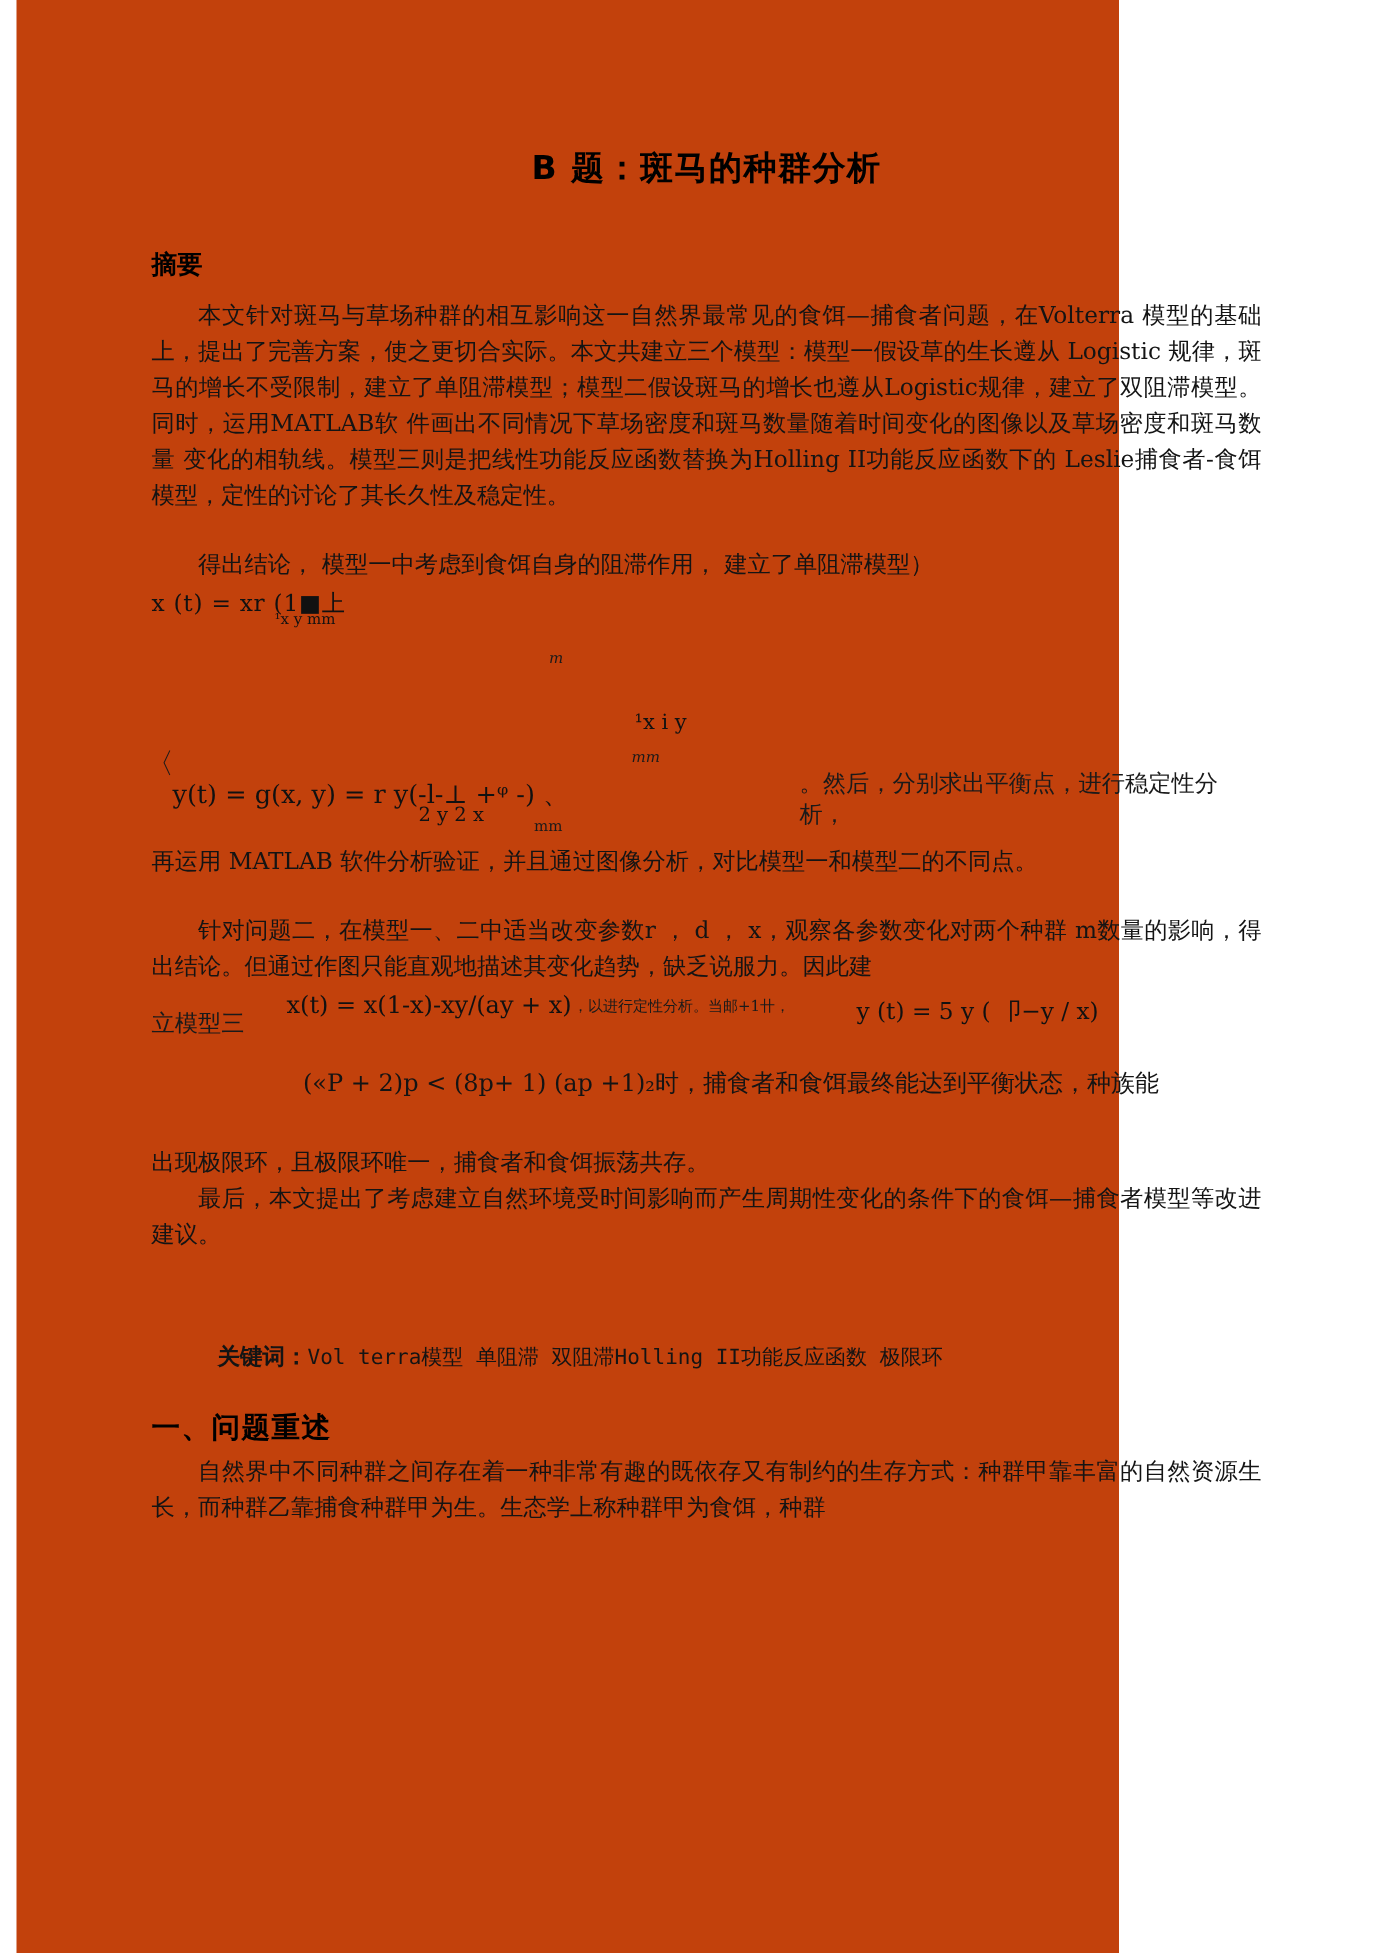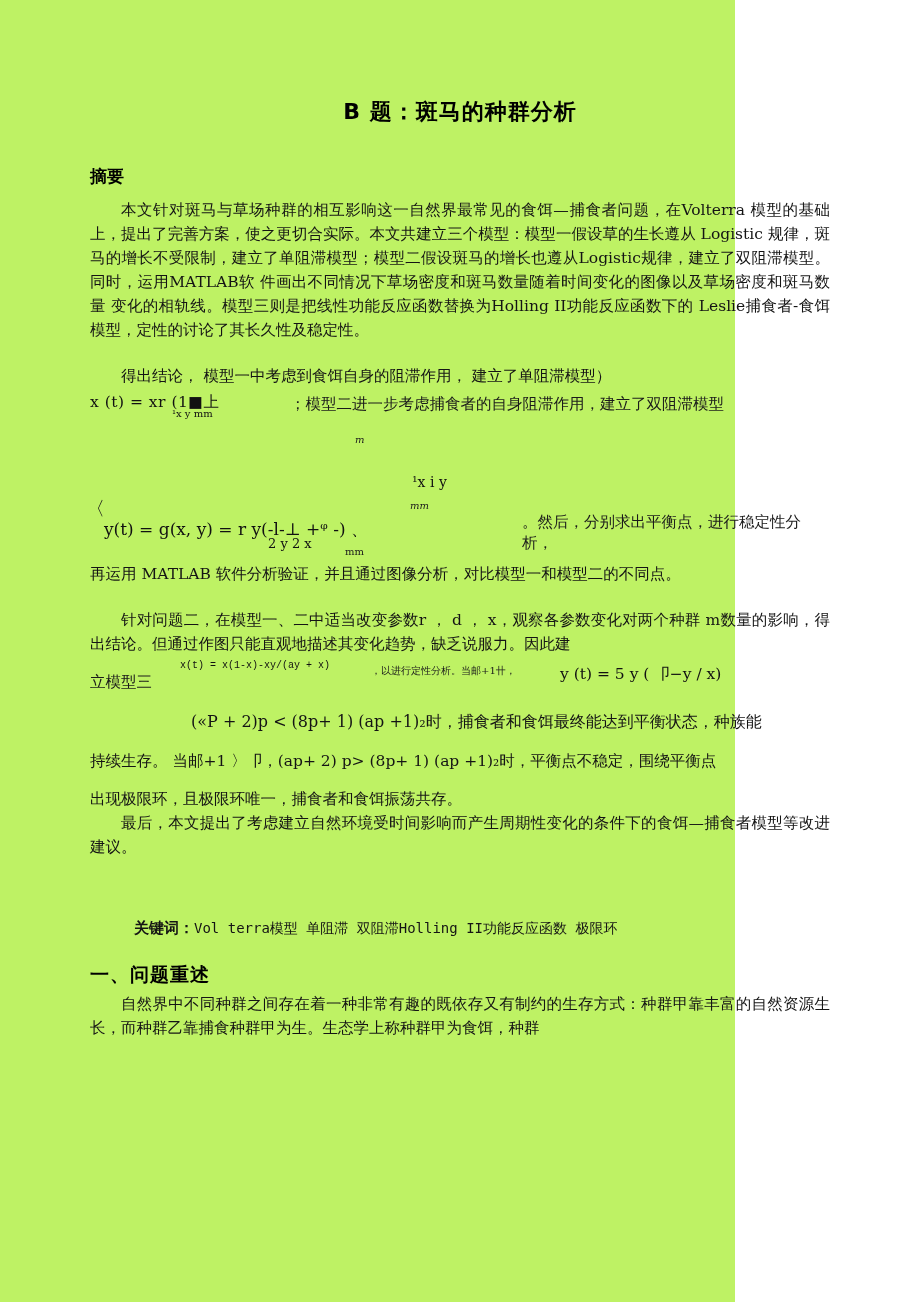--- a/index.html
+++ b/index.html
@@ -10,24 +10,24 @@
   body {
     width: 920px;
     height: 1302px;
     position: relative;
     overflow: hidden;
     font-family: "DejaVu Serif", "Liberation Serif", serif;
     color: #1a1a1a;
   }
   .page {
     position: absolute;
-    left: 0; top: 0;
+    left: 11px; top: 0;
     width: 735px;
     height: 1302px;
-    background: #bef264;
+    background: #c2410c;
   }
   .content {
     position: absolute;
     left: 90px;
     top: 0;
     width: 740px;
   }
 
   
   .doc-title {
@@ -179,22 +179,21 @@
     height: 54px;
   }
   .m3 .label {
     position: absolute;
     left: 0; top: 16px;
     font-size: 15.5px;
   }
   .m3 .expr {
     position: absolute;
     left: 90px; top: 4px;
-    font-size: 10px;
-    font-family: Liberation Mono, monospace;
+    font-size: 16px;
   }
   .m3 .rest {
     position: absolute;
     left: 248px; top: 8px;
     font-size: 10px;
     margin-left: 33px;
   }
   .m3 .rest2 {
     position: absolute;
     left: 470px; top: 8px;
@@ -226,21 +225,20 @@
     <p class="para indent">本文针对斑马与草场种群的相互影响这一自然界最常见的食饵—捕食者问题，在Volterra 模型的基础上，提出了完善方案，使之更切合实际。本文共建立三个模型：模型一假设草的生长遵从 Logistic 规律，斑马的增长不受限制，建立了单阻滞模型；模型二假设斑马的增长也遵从Logistic规律，建立了双阻滞模型。同时，运用MATLAB软 件画出不同情况下草场密度和斑马数量随着时间变化的图像以及草场密度和斑马数量 变化的相轨线。模型三则是把线性功能反应函数替换为Holling II功能反应函数下的 Leslie捕食者-食饵模型，定性的讨论了其长久性及稳定性。</p>
 
     <div class="gap-md"></div>
 
     <p class="para indent">得出结论， 模型一中考虑到食饵自身的阻滞作用， 建立了单阻滞模型）</p>
 
     <div class="formula-block">
       <div class="f1">
         <span class="lead mathline">x (t)  = xr (1■上</span>
         <span class="sub-mm mathline">¹x y mm</span>
-        <span class="tail">；模型二进一步考虑捕食者的自身阻滞作用，建立了双阻滞模型</span>
       </div>
     </div>
 
     <div class="disp">
       <span class="mm-top">m</span>
       <span class="row1sub mathline">¹x i y</span>
       <span class="brace">〈</span>
       <span class="mm-mid">mm</span>
       <span class="row2 mathline">y(t) = g(x, y) = r y(-l-⊥  +ᵠ -) 、</span>
       <span class="row2sub mathline">2 y 2 x</span>
@@ -258,21 +256,20 @@
       <span class="label">立模型三</span>
       <span class="expr mathline">x(t)  =  x(1-x)-xy/(ay +  x)</span>
       <span class="rest">，以进行定性分析。当邮+1卄，</span>
       <span class="rest2 mathline">y (t) = 5 y ( 卩−y / x)</span>
     </div>
 
     <p class="para ineq">(«P + 2)p &lt; (8p+ 1) (ap +1)₂时，捕食者和食饵最终能达到平衡状态，种族能</p>
 
     <div class="gap-sm"></div>
 
-    <p class="para">持续生存。 当邮+1 〉卩，(ap+ 2)  p&gt; (8p+ 1) (ap +1)₂时，平衡点不稳定，围绕平衡点</p>
 
     <div class="gap-sm"></div>
 
     <p class="para">出现极限环，且极限环唯一，捕食者和食饵振荡共存。</p>
 
     <p class="para indent">最后，本文提出了考虑建立自然环境受时间影响而产生周期性变化的条件下的食饵—捕食者模型等改进建议。</p>
 
     <div class="gap-xl"></div>
 
     <p class="para keywords"><b>关键词：</b><span class="mono">Vol terra模型 单阻滞 双阻滞Holling II功能反应函数 极限环</span></p>

